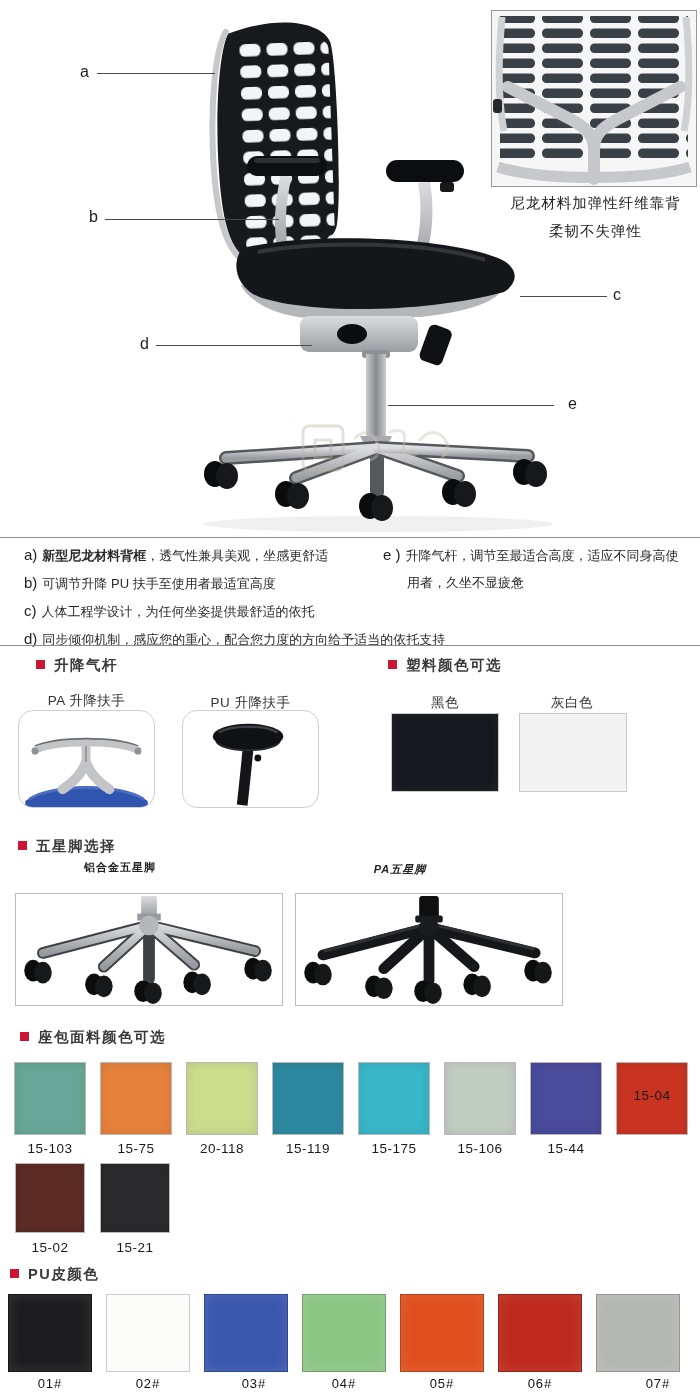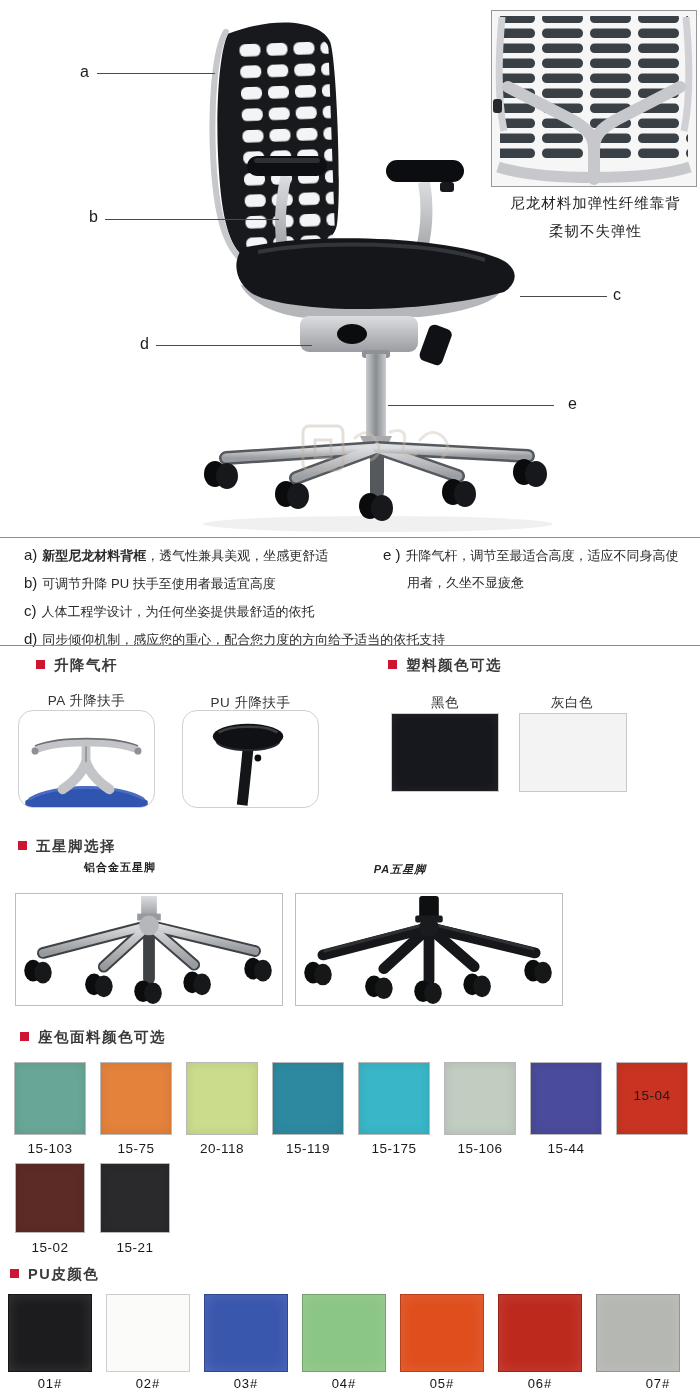--- a/index.html
+++ b/index.html
@@ -370,17 +370,17 @@
 <div class="pu-swatch" style="left: 8px; top: 1294px; background: rgb(28, 28, 30);"></div>
 <div class="pu-swatch" style="left: 106px; top: 1294px; background: rgb(251, 251, 249);"></div>
 <div class="pu-swatch" style="left: 204px; top: 1294px; background: rgb(58, 87, 174);"></div>
 <div class="pu-swatch" style="left: 302px; top: 1294px; background: rgb(140, 198, 132);"></div>
 <div class="pu-swatch" style="left: 400px; top: 1294px; background: rgb(223, 79, 30);"></div>
 <div class="pu-swatch" style="left: 498px; top: 1294px; background: rgb(189, 42, 29);"></div>
 <div class="pu-swatch" style="left: 596px; top: 1294px; background: rgb(181, 183, 178);"></div>
 
 <div class="pu-code" style="left:8px;top:1376px;">01#</div>
 <div class="pu-code" style="left:106px;top:1376px;">02#</div>
-<div class="pu-code" style="left:204px;top:1376px;">03#</div>
+<div class="pu-code" style="left:212px;top:1376px;">03#</div>
 <div class="pu-code" style="left:302px;top:1376px;">04#</div>
 <div class="pu-code" style="left:400px;top:1376px;">05#</div>
 <div class="pu-code" style="left:498px;top:1376px;">06#</div>
 <div class="pu-code" style="left:616px;top:1376px;">07#</div>
 
 </body></html>

